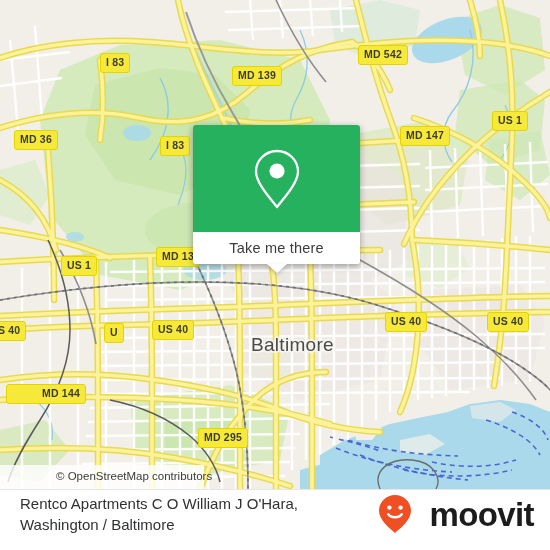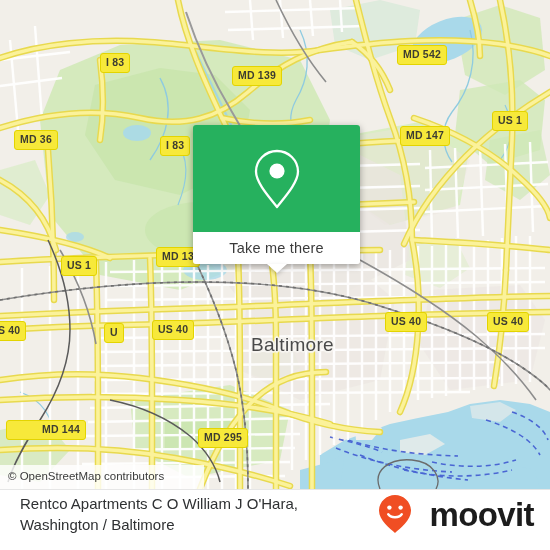--- a/index.html
+++ b/index.html
@@ -109,20 +109,21 @@
   #attribution-bar {
     position: absolute;
     left: 0;
     top: 465px;
     width: 204px;
     height: 24px;
     background: rgba(255,255,255,0.80);
     display: flex;
     align-items: center;
     z-index: 50;
+    padding-left: 48px;
   }
   #attribution-text {
     color: #3a3a3a;
     font-size: 11.5px;
     padding-left: 8px;
     white-space: nowrap;
     line-height: 1;
   }
 
   
@@ -413,33 +414,33 @@
         </g>
 
         <g stroke="#9a9a9a" stroke-width="2" fill="none">
           <path d="M186,12 C198,48 214,82 232,112 C250,142 264,172 272,202"></path>
         </g>
       </g>
     </svg>
 
     <div class="shield" style="left:100px;  top:53px;">I 83</div>
     <div class="shield" style="left:232px;  top:66px;">MD 139</div>
-    <div class="shield" style="left:358px;  top:45px;margin-left:39px;">MD 542</div>
+    <div class="shield" style="left:358px;  top:45px;">MD 542</div>
     <div class="shield" style="left:492px;  top:111px;">US 1</div>
     <div class="shield" style="left:14px;   top:130px;">MD 36</div>
     <div class="shield" style="left:160px;  top:136px;">I 83</div>
     <div class="shield" style="left:400px;  top:126px;">MD 147</div>
     <div class="shield" style="left:61px;   top:256px;">US 1</div>
     <div class="shield" style="left:156px;  top:247px;">MD 13</div>
     <div class="shield" style="left:-8px;   top:321px;">S 40</div>
     <div class="shield" style="left:152px;  top:320px;">US 40</div>
     <div class="shield" style="left:104px;  top:323px;">U</div>
     <div class="shield" style="left:385px;  top:312px;">US 40</div>
     <div class="shield" style="left:487px;  top:312px;">US 40</div>
-    <div class="shield" style="left:6px;    top:420px;padding-left:35px;">MD 144</div>
+    <div class="shield" style="left:6px;    top:384px;padding-left:35px;">MD 144</div>
     <div class="shield" style="left:198px;  top:428px;">MD 295</div>
 
     <div class="place-label" style="left:251px; top:334px;">Baltimore</div>
 
     <div id="popup-card">
       <div id="popup-green">
         <svg width="54" height="62" viewBox="0 0 54 62">
           <path d="M27 3 C15.5 3 6 12.2 6 23.6 C6 35 20 50 27 59 C34 50 48 35 48 23.6 C48 12.2 38.5 3 27 3 Z" fill="none" stroke="#ffffff" stroke-width="2.3" stroke-linejoin="round"></path>
           <circle cx="27" cy="23" r="7.6" fill="#ffffff"></circle>
         </svg>

